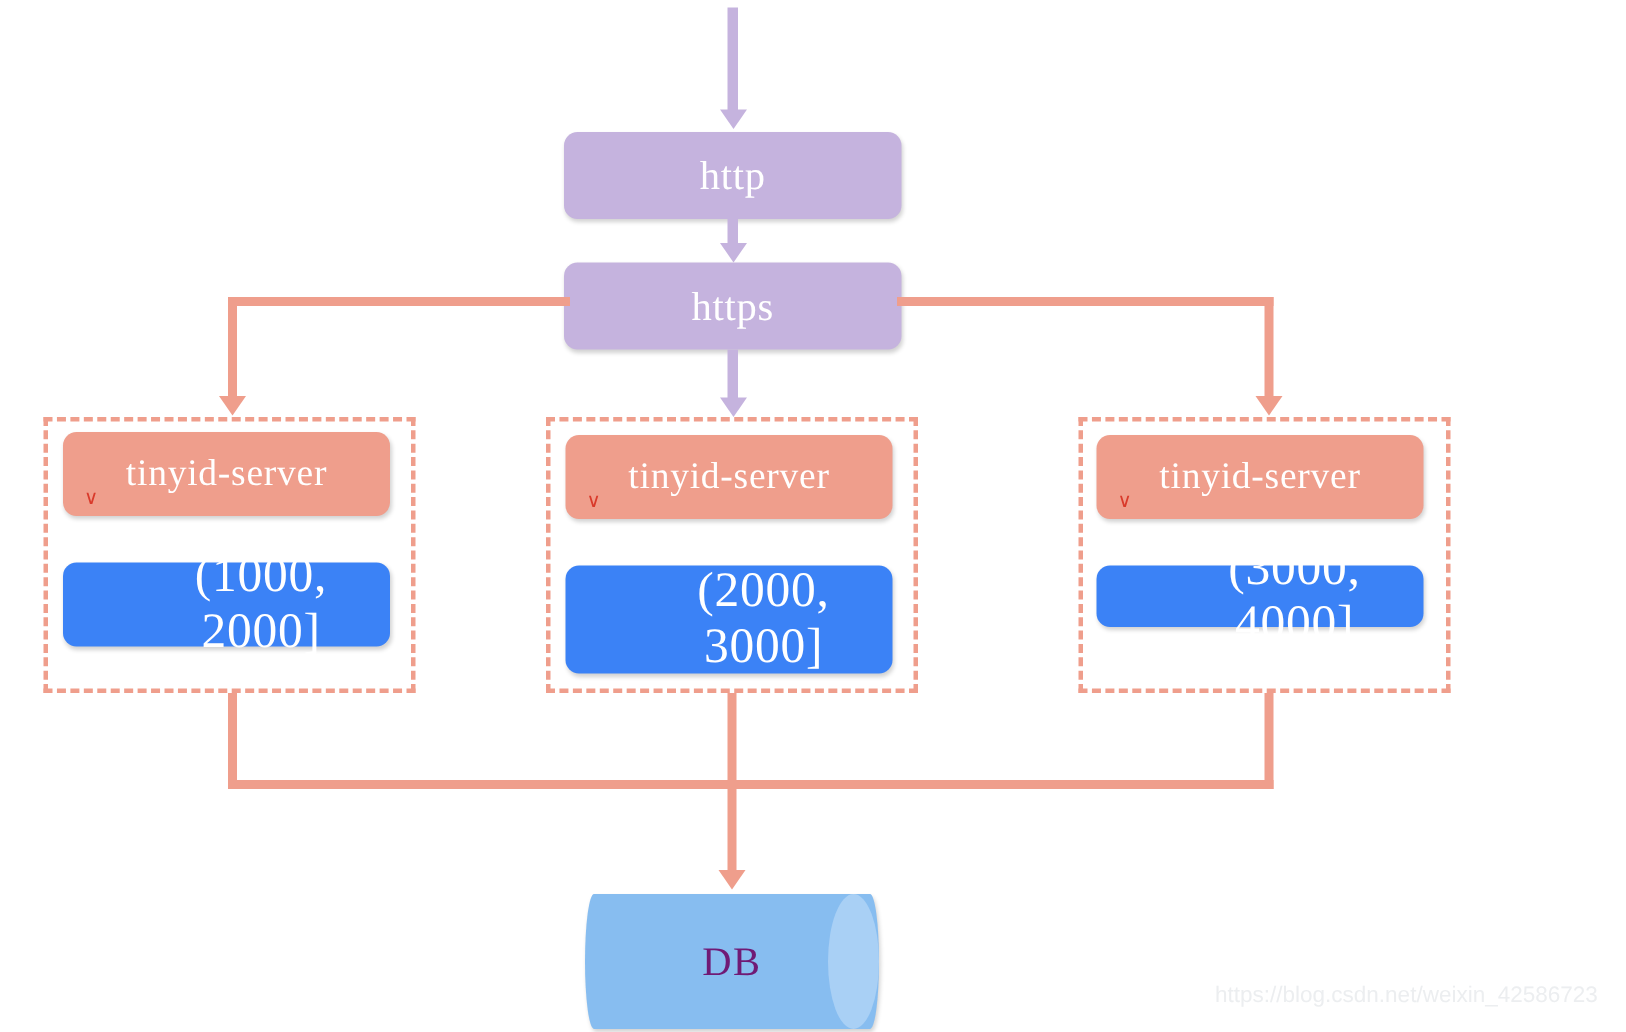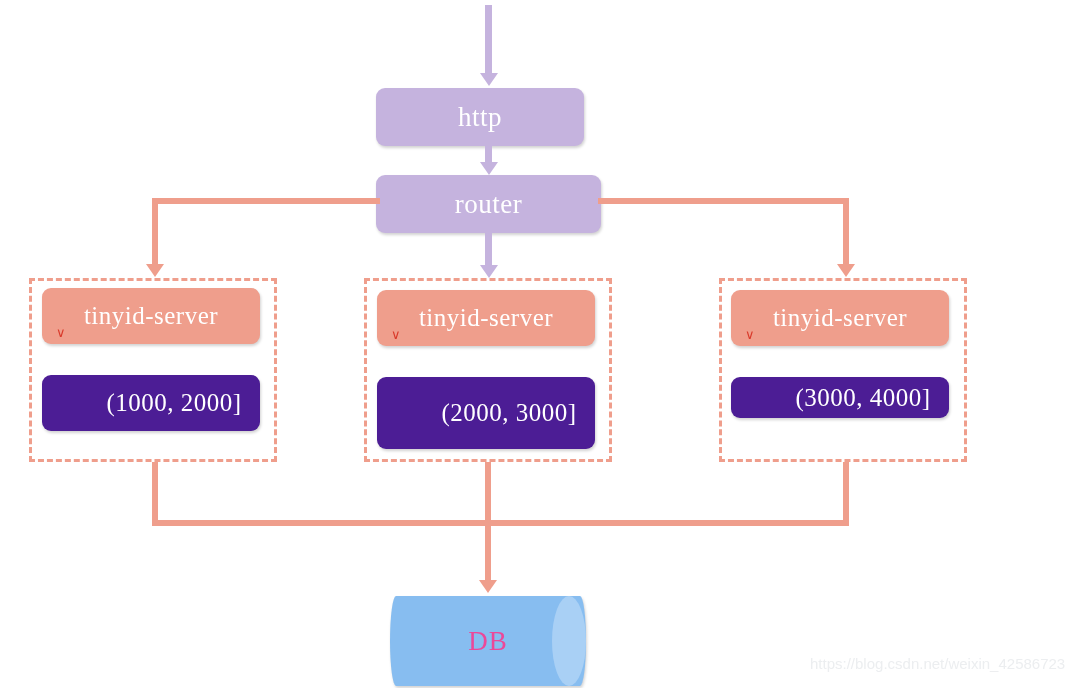--- a/index.html
+++ b/index.html
@@ -33,23 +33,23 @@
     background: #c5b3de;
     border-radius: 9px;
     font-size: 27px;
   }
   .node-salmon {
     background: #ef9e8c;
     border-radius: 9px;
     font-size: 25px;
   }
   .node-blue {
-    background: #4c1d95;
+    background: #3b82f6;
     border-radius: 9px;
-    font-size: 25px;
+    font-size: 33px;
     padding-left: 46px;
   }
   .group-box {
     position: absolute;
     box-sizing: border-box;
     border: 3px dashed #ef9e8c;
     background: transparent;
   }
   .check-mark {
     position: absolute;
@@ -106,21 +106,21 @@
   }
   .db-label {
     position: absolute;
     left: 0;
     top: 0;
     width: 100%;
     height: 100%;
     display: flex;
     align-items: center;
     justify-content: center;
-    color: #ec4899;
+    color: #701a75;
     font-size: 27px;
     letter-spacing: 1px;
     user-select: none;
   }
   .watermark {
     position: absolute;
     color: #eceef0;
     font-family: "Liberation Sans", sans-serif;
     font-size: 15px;
     white-space: nowrap;
@@ -128,29 +128,29 @@
   }
 </style>
 </head>
 <body>
 
 <div id="canvas">
 
   <div class="conn-purple" style="left:485px; top:5px; width:7px; height:70px;"></div>
   <div class="arrowhead arrow-down-purple" style="left:479.5px; top:73px;"></div>
 
-  <div class="node node-purple" style="left:376px; top:88px; width:208px; height:58px;">
+  <div class="node node-purple" style="left:376px; top:88px; width:225px; height:58px;">
     <span>http</span>
   </div>
 
   <div class="conn-purple" style="left:485px; top:146px; width:7px; height:20px;"></div>
   <div class="arrowhead arrow-down-purple" style="left:479.5px; top:162px;"></div>
 
   <div class="node node-purple" style="left:376px; top:175px; width:225px; height:58px;">
-    <span>router</span>
+    <span>https</span>
   </div>
 
   <div class="conn" style="left:152px; top:198px; width:228px; height:6px;"></div>
   <div class="conn" style="left:152px; top:198px; width:6px; height:68px;"></div>
   <div class="arrowhead arrow-down-salmon" style="left:146px; top:264px;"></div>
 
   <div class="conn-purple" style="left:485px; top:233px; width:7px; height:36px;"></div>
   <div class="arrowhead arrow-down-purple" style="left:479.5px; top:265px;"></div>
 
   <div class="conn" style="left:598px; top:198px; width:251px; height:6px;"></div>

